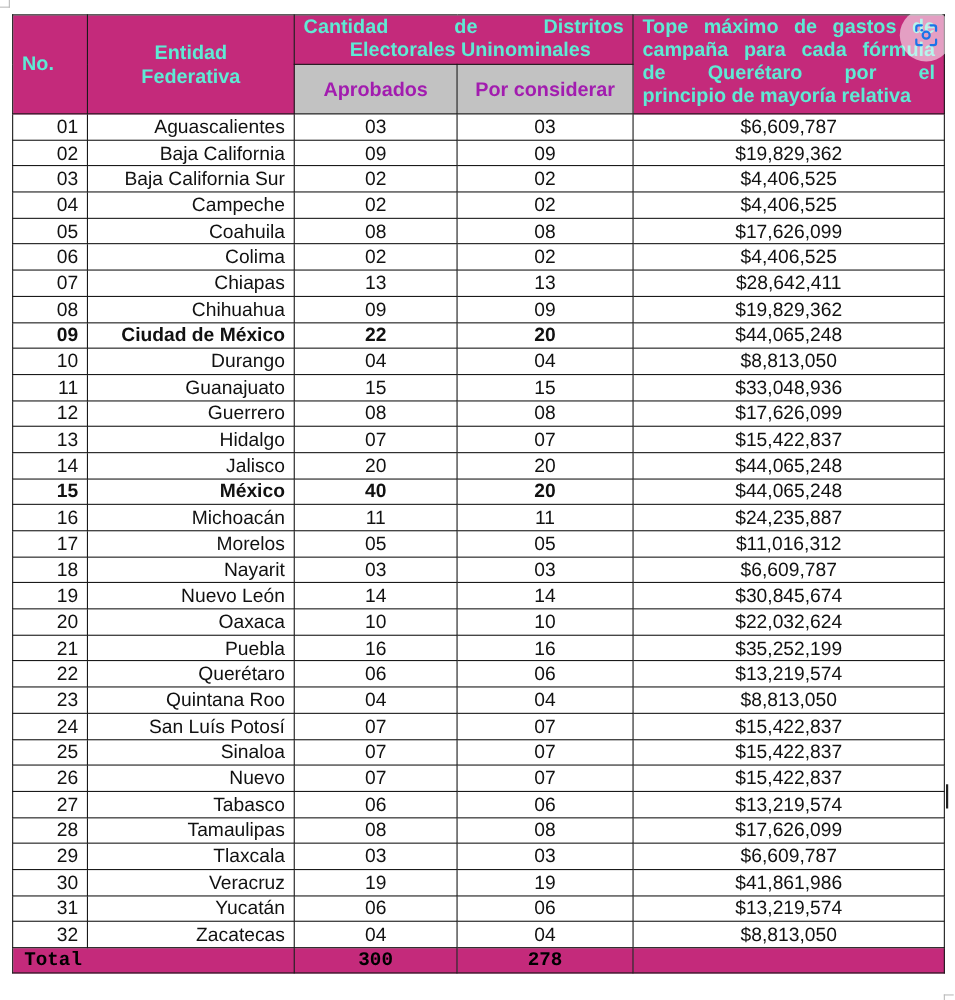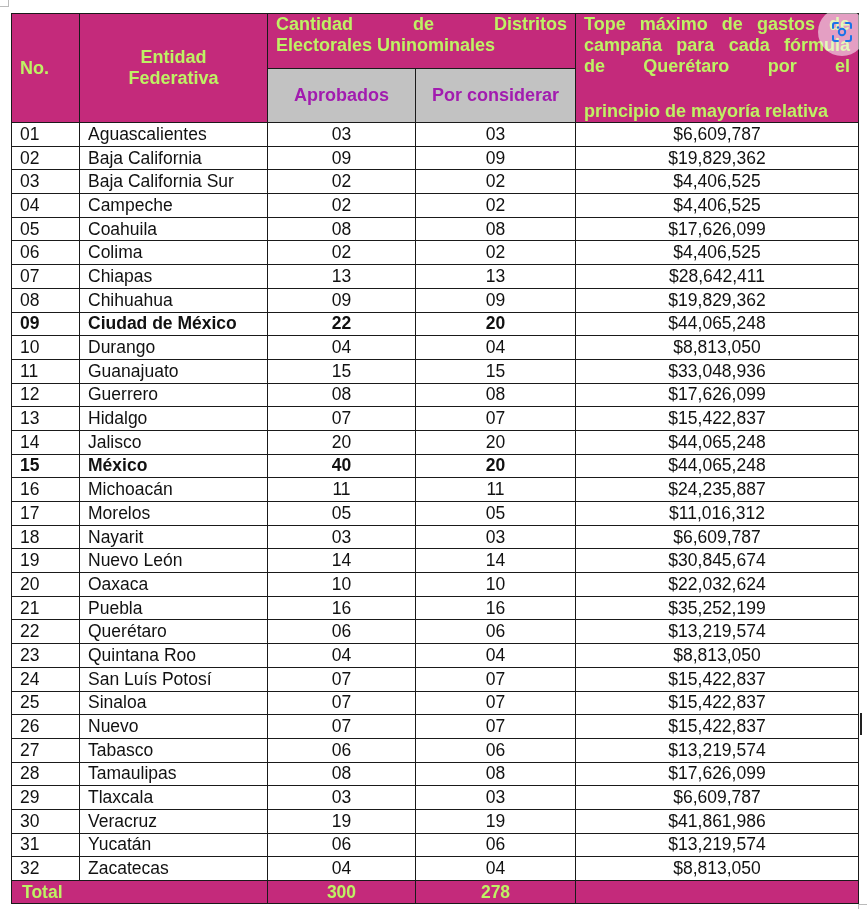--- a/index.html
+++ b/index.html
@@ -7,39 +7,39 @@
       font-family: "Liberation Sans", sans-serif; color: #111; }
     .corner-mark { position: absolute; left: 0; top: 0; width: 8px; height: 6px;
       border-right: 1px solid #bbb; border-bottom: 1px solid #bbb; }
     .corner-mark-br { position: absolute; left: 858px; top: 904px; width: 8px; height: 6px;
       border-left: 1px solid #bbb; border-top: 1px solid #bbb; }
     table.main { position: absolute; left: 11px; top: 13px; width: 847px;
       border-collapse: collapse; table-layout: fixed; font-size: 17.5px; }
     table.main td, table.main th { border: 1.5px solid #1a1a1a; padding: 0 8px; line-height: 21px; }
     col.c-no { width: 68px; } col.c-ent { width: 188px; } col.c-apr { width: 148px; }
     col.c-por { width: 160px; } col.c-tope { width: 283px; }
-    th { font-weight: bold; color: #bef264; }
+    th { font-weight: bold; color: #5eead4; }
     .pink { background: #C42A7B; }
     .gray { background: #C2C2C2; color: #a21caf; }
     th.h-no { text-align: left; vertical-align: middle; font-size: 18px; padding-left: 10px; }
     th.h-ent { text-align: center; vertical-align: middle; font-size: 18px; padding-top: 22px; }
     th.h-cant { text-align: justify; text-align-last: justify; font-size: 18px; height: 44px; vertical-align: top; padding-top: 1px; }
     th.h-cant .l1 { display: block; text-align-last: justify; }
-    th.h-cant .l2 { display: block; text-align: left; text-align-last: left; }
+    th.h-cant .l2 { display: block; text-align: left; text-align-last: left; margin-left: 42px; }
     th.h-sub { font-size: 18px; height: 44px; text-align: center; }
     th.h-tope { text-align: justify; font-size: 18px; vertical-align: top; padding: 1px 10px 0 10px; line-height: 22px; }
     th.h-tope span { display: block; text-align: justify; text-align-last: justify; }
-    th.h-tope span.last { text-align-last: left; margin-top: 24px; }
+    th.h-tope span.last { text-align-last: left; }
     td { height: 22.7px; }
-    td.no { text-align: left; }
-    td.ent { text-align: left; }
+    td.no { text-align: right; }
+    td.ent { text-align: right; }
     td.num { text-align: center; }
     td.money { text-align: center; padding-right: 12px; }
     tr.bold td.no, tr.bold td.ent, tr.bold td.num { font-weight: bold; }
-    tr.total td { background: #C42A7B; color: #bef264; font-weight: bold; height: 22px; }
+    tr.total td { background: #C42A7B; color: #000000; font-weight: bold; height: 22px; font-family: Liberation Mono, monospace; }
     tr.total td.tlabel { text-align: left; padding-left: 10px; }
     .lens { position: absolute; left: 818px; top: 8px; width: 48px; height: 48px; border-radius: 50%;
       background: rgba(255,255,255,0.55); }
     .lens svg { position: absolute; left: 12px; top: 12px; }
     .cursor-bar { position: absolute; left: 860px; top: 713px; width: 2px; height: 22px; background: #222; }
   </style>
 </head>
 <body>
 
 <div class="corner-mark"></div>

